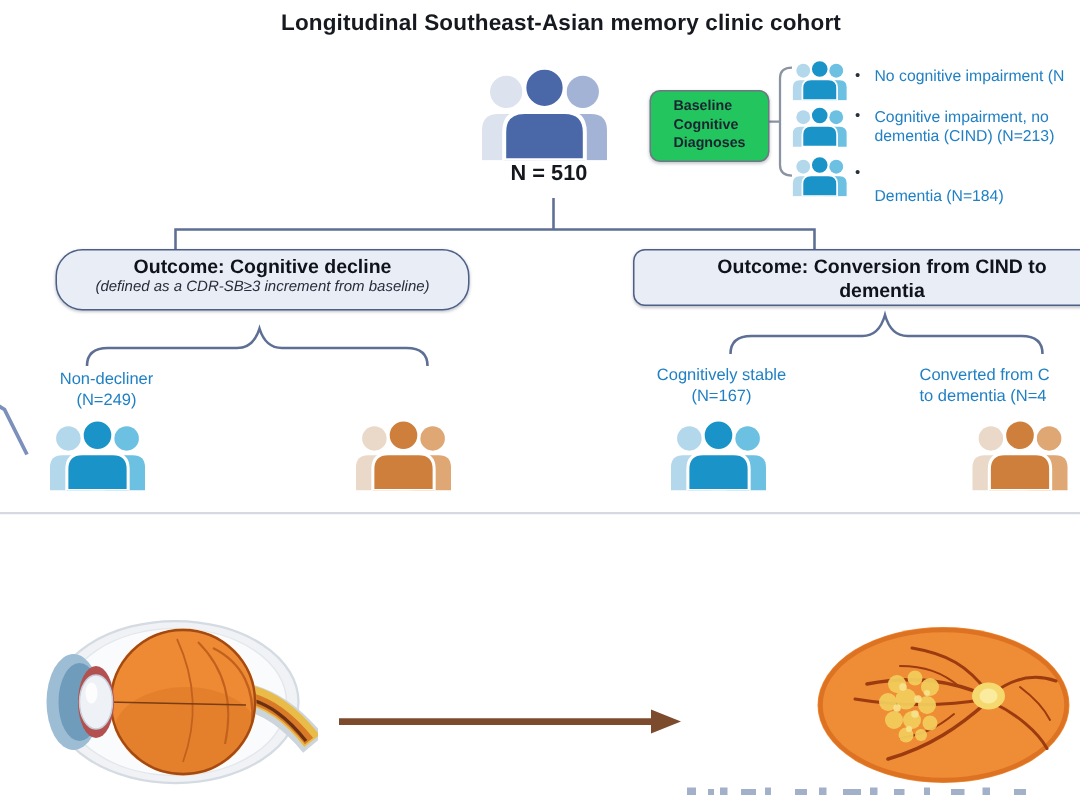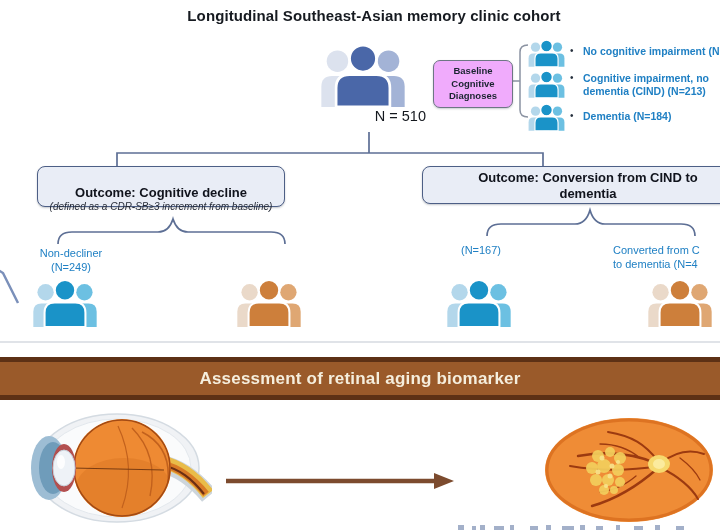--- a/index.html
+++ b/index.html
@@ -17,47 +17,47 @@
   }
 
   
   .people-icon svg{width:100%;height:100%;}
   .pp-c{stroke:#ffffff;stroke-width:2px;}
   .v-navy  .pp-l{fill:var(--navy-light);}  .v-navy  .pp-r{fill:var(--navy-mid);}  .v-navy  .pp-c{fill:var(--navy-dark);}
   .v-teal  .pp-l{fill:var(--teal-light);}  .v-teal  .pp-r{fill:var(--teal-mid);}  .v-teal  .pp-c{fill:var(--teal-dark);}
   .v-orange.people-icon .pp-l{fill:var(--orange-light);} .v-orange.people-icon .pp-r{fill:var(--orange-mid);} .v-orange.people-icon .pp-c{fill:var(--orange-dark);}
 
   #cohort-icon{left:320px;top:45px;width:86px;height:62px;}
-  #n-label{left:306px;top:108px;width:120px;text-align:right;font-size:14.5px;font-weight:normal;color:#14181e;}
+  #n-label{left:306px;top:108px;width:120px;text-align:center;font-size:14.5px;font-weight:bold;color:#14181e;}
 
   
   #baseline-box{
     left:433px;top:60px;width:78px;height:46px;
-    background:#f0abfc;border:1.5px solid #6e7684;border-radius:7px;
+    background:#22c55e;border:1.5px solid #6e7684;border-radius:7px;
     box-shadow:0 1px 2px rgba(40,50,70,.25);
-    display:flex;align-items:center;justify-content:center;text-align:center;
+    display:flex;align-items:center;justify-content:center;
     font-size:9.5px;font-weight:bold;color:#1a2430;line-height:1.3;white-space:pre-line;
   }
 
   
   .diag-icon{width:37px;height:27px;left:528px;}
   .bullet{left:570px;width:8px;color:#27313e;font-size:10px;}
   .diag-label{
     left:583px;width:146px;font-size:10.5px;line-height:1.22;
-    color:var(--label-blue);font-weight:700;
+    color:var(--label-blue);font-weight:400;
   }
   .nowrap{white-space:nowrap;width:auto;}
 
   
   .outcome-box{
     background:var(--box-fill);border:1.5px solid var(--box-border);border-radius:8px;
     box-shadow:0 1px 2px rgba(40,50,70,.28);
     text-align:center;color:#10131c;
   }
-  #outcome-left{left:37px;top:166px;width:248px;height:41px;padding-top:18px;box-sizing:border-box;}
+  #outcome-left{left:37px;top:166px;width:276px;height:41px;padding-top:3px;box-sizing:border-box;border-radius:18px;}
   #outcome-left .ob-title{font-size:13px;font-weight:bold;line-height:1.25;}
   #outcome-left .ob-sub{font-size:10px;font-style:italic;color:#272c38;line-height:1.2;}
   #outcome-right{left:422px;top:166px;width:332px;height:38px;box-sizing:border-box;padding-top:3px;}
   #outcome-right .ob-title{display:block;width:248px;margin:0 auto;font-size:13px;font-weight:bold;line-height:1.25;}
 
   
   .arm-label{font-size:11px;line-height:1.3;color:var(--label-blue);font-weight:500;text-align:center;}
   .arm-label span{display:block;}
   #arm-nondecliner{left:10px;top:246px;width:122px;}
   #arm-decline{left:202px;top:246px;width:122px;}
@@ -176,35 +176,36 @@
           <circle cx="51" cy="12" r="8"></circle>
           <path d="M37,46 V31 Q37,23 45,23 H55 Q63,23 63,31 V46 Z"></path>
         </g>
     <g class="pp-c">
           <circle cx="32" cy="10" r="10"></circle>
           <path d="M12,46 V32 Q12,22 22,22 H42 Q52,22 52,32 V46 Z"></path>
         </g>
   </svg>
 </div>
   <span class="abs bullet" style="top:110px;">•</span>
-  <div class="abs diag-label nowrap" style="top:110px;">Dementia (N=184)</div>
+  <div class="abs diag-label nowrap" style="top:125px;">Dementia (N=184)</div>
 
   <div class="abs outcome-box" id="outcome-left">
     <div class="ob-title">Outcome: Cognitive decline</div>
     <div class="ob-sub">(defined as a CDR-SB≥3 increment from baseline)</div>
   </div>
   <div class="abs outcome-box" id="outcome-right">
     <span class="ob-title">Outcome: Conversion from CIND to dementia</span>
   </div>
 
   <div class="abs arm-label" id="arm-nondecliner">
     <span>Non-decliner</span>
     <span>(N=249)</span>
   </div>
   <div class="abs arm-label" id="arm-stable">
+    <span>Cognitively stable</span>
     <span>(N=167)</span>
   </div>
   <div class="abs arm-label" id="arm-converted">
     <span>Converted from C</span>
     <span>to dementia (N=4</span>
   </div>
 
   <div class="abs people-icon v-teal arm-icon" id="icon-nondecliner">
   <svg viewBox="0 0 64 46">
     <g class="pp-l">
@@ -263,23 +264,20 @@
           <circle cx="51" cy="12" r="8"></circle>
           <path d="M37,46 V31 Q37,23 45,23 H55 Q63,23 63,31 V46 Z"></path>
         </g>
     <g class="pp-c">
           <circle cx="32" cy="10" r="10"></circle>
           <path d="M12,46 V32 Q12,22 22,22 H42 Q52,22 52,32 V46 Z"></path>
         </g>
   </svg>
 </div>
 
-  <div class="abs" id="banner">
-    <span>Assessment of retinal aging biomarker</span>
-  </div>
 
   <svg class="abs" id="eye-illustration" viewBox="0 0 190 115">
     <defs>
         <clipPath id="eyeclip">
           <circle cx="100" cy="56" r="49"></circle>
         </clipPath>
       </defs>
     <ellipse cx="95" cy="56" rx="82" ry="54" fill="#f0f2f5" stroke="#d4dbe2" stroke-width="1.5"></ellipse>
     <ellipse cx="95" cy="56" rx="74" ry="49" fill="#fafbfc" stroke="#e3e8ed" stroke-width="1"></ellipse>
 

